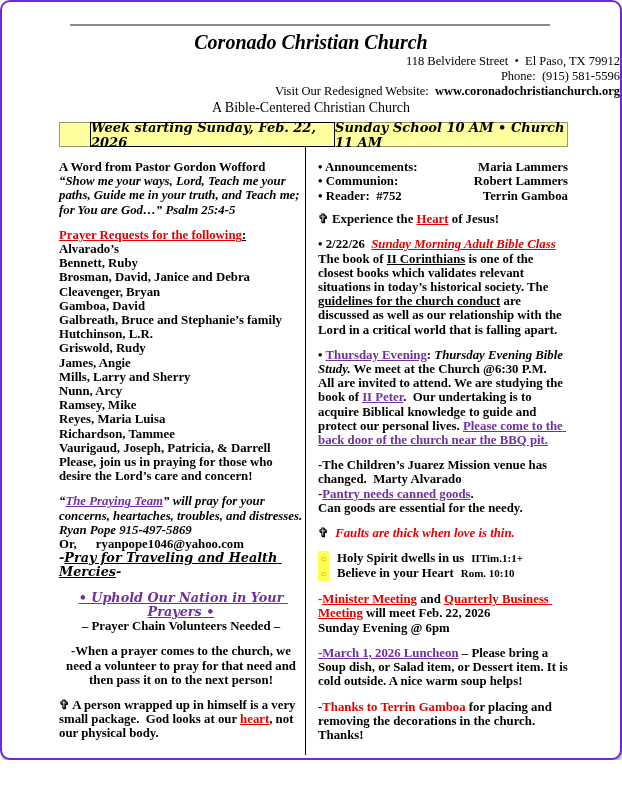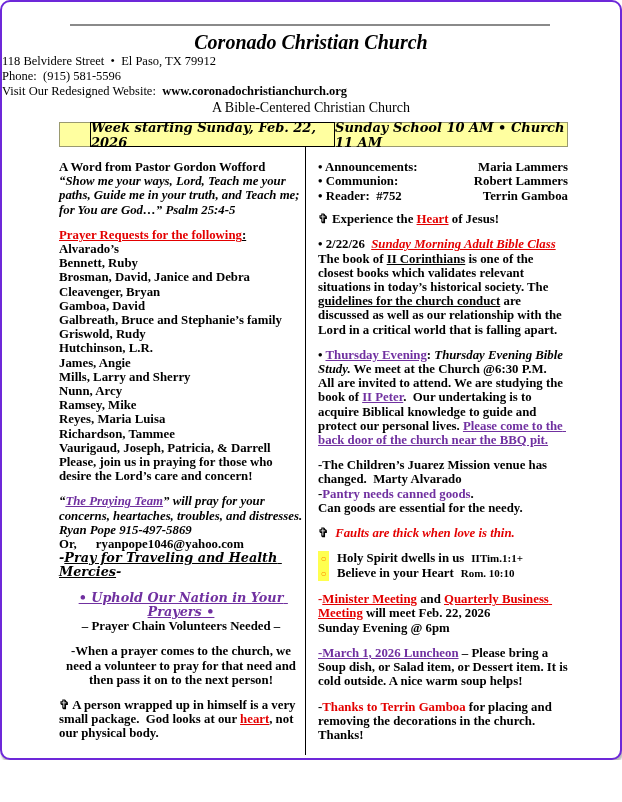--- a/index.html
+++ b/index.html
@@ -6,21 +6,21 @@
   .page {
     position:relative; width:622px; height:760px; box-sizing:border-box;
     background:#fff; border:2px solid #6d28d9; border-radius:10px;
     box-shadow:1px 3px 2px rgba(125,125,125,.55);
     overflow:hidden; color:#000;
     font-family:"Liberation Serif", serif;
   }
   
   .top-rule { height:2px; background:#8a8a8a; margin:22px 70px 4px 68px; }
   .title { text-align:center; font-size:20px; font-weight:bold; font-style:italic; line-height:24px; }
-  .hline { text-align:left; font-size:12.5px; line-height:15px; white-space:pre-wrap; }
+  .hline { text-align:right; font-size:12.5px; line-height:15px; white-space:pre-wrap; }
   .hline .site { font-weight:bold; }
   .tagline { text-align:center; font-size:14px; line-height:18px; }
   
   .banner {
     display:flex; margin:5px 52px 0 57px; height:25px; box-sizing:border-box;
     background:#ffffa0; border:1px solid #9a9a70;
     font-family:"DejaVu Serif", serif; font-style:italic; font-weight:bold; font-size:13px;padding-left:31px;
   }
   .banner .cell { display:flex; align-items:center; justify-content:center; box-sizing:border-box; }
   .banner .cl { width:245px; border:1.5px solid #000; margin:-1px 0 -1px -1px; }
@@ -32,21 +32,21 @@
   .vdivider { position:absolute; left:303px; top:144px; width:1px; height:609px; background:#000; }
   .col p, .col div.line {
     margin:0 0 11px 0; font-size:12.8px; line-height:14.2px; font-weight:bold; white-space:pre-wrap;
   }
   .tight { margin-bottom:0 !important; }
   .center { text-align:center; }
   .it { font-style:italic; }
   .u { text-decoration:underline; }
   .red { color:#e30000; }
   .red-u { color:#e30000; text-decoration:underline; }
-  .purple { color:#7030a0; }
+  .purple { color:#7030a0;text-decoration:underline; }
   .purple-u { color:#7030a0; text-decoration:underline; }
   .names div { font-size:12.8px; line-height:14.2px; font-weight:bold; }
   .names { margin-bottom:0; }
   .closing { margin-bottom:11px; }
   .antiqua { font-family:"DejaVu Serif", serif; font-size:12px; }
   
   .assign { margin-bottom:9px; }
   .assign .row { display:flex; justify-content:space-between; font-size:12.8px; line-height:14.4px; font-weight:bold; white-space:pre-wrap;gap:26px; }
   
   .hl-bullets { margin-bottom:11px; }
@@ -88,22 +88,22 @@
       <p class="tight"><span class="red-u">Prayer Requests for the following</span><span class="u">:</span></p>
 
       <div class="names">
 
       <div>Alvarado’s</div>
           <div>Bennett, Ruby</div>
           <div>Brosman, David, Janice and Debra</div>
           <div>Cleavenger, Bryan</div>
           <div>Gamboa, David</div>
           <div>Galbreath, Bruce and Stephanie’s family</div>
+          <div>Hutchinson, L.R.</div>
           <div>Griswold, Rudy</div>
-          <div>Hutchinson, L.R.</div>
           <div>James, Angie</div>
           <div>Mills, Larry and Sherry</div>
           <div>Nunn, Arcy</div>
           <div>Ramsey, Mike</div>
           <div>Reyes, Maria Luisa</div>
           <div>Richardson, Tammee</div>
           <div>Vaurigaud, Joseph, Patricia, &amp; Darrell</div>
         </div>
       <p class="closing">Please, join us in praying for those who desire the Lord’s care and concern!</p>
 

